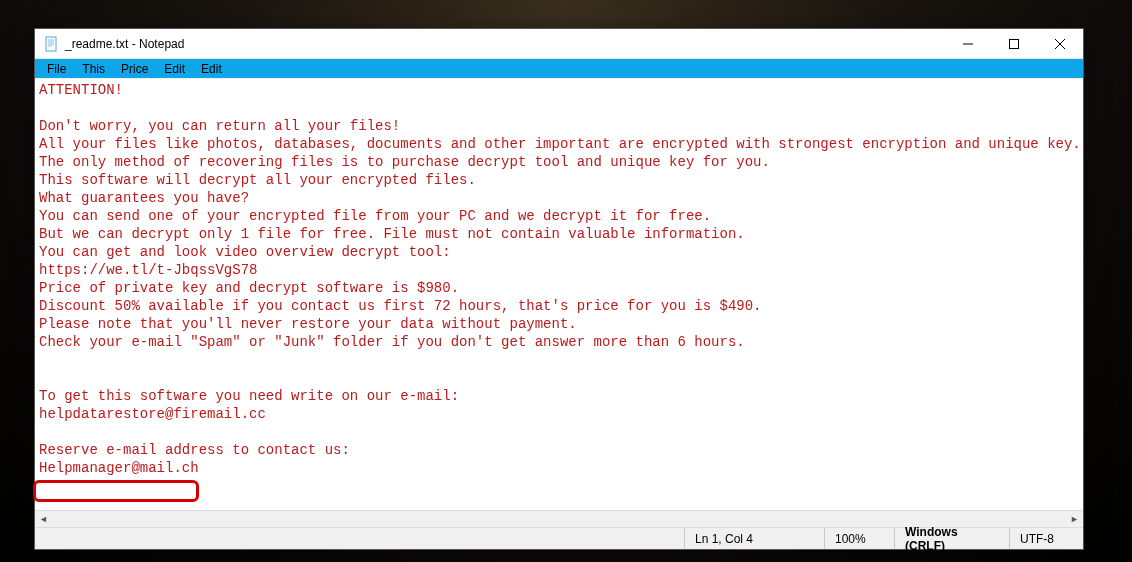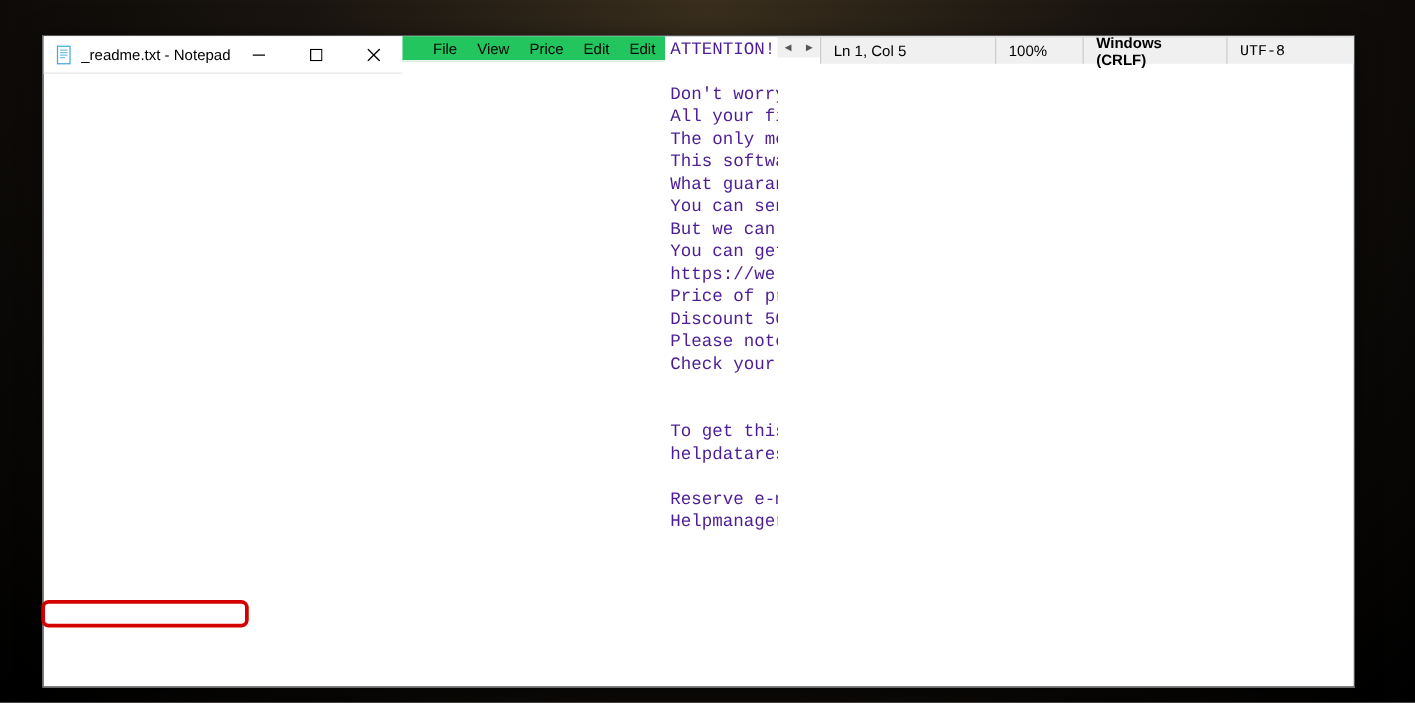--- a/index.html
+++ b/index.html
@@ -20,21 +20,21 @@
     .notepad-window {
       position: absolute;
       left: 34px;
       top: 28px;
       width: 1050px;
       height: 522px;
       background: #fff;
       border: 1px solid #555;
       box-shadow: 0 4px 20px rgba(0,0,0,0.5);
       display: flex;
-      flex-direction: row;
+      flex-direction: column;
     }
     .titlebar {
       height: 30px;
       background: #fff;
       display: flex;
       align-items: center;
       padding-left: 8px;
       border-bottom: 1px solid #e8e8e8;
     }
     .titlebar-icon {
@@ -58,40 +58,40 @@
       width: 46px;
       height: 30px;
       display: flex;
       align-items: center;
       justify-content: center;
       color: #000;
       font-family: "Segoe UI", sans-serif;
     }
     .menubar {
       height: 20px;
-      background: #22c55e;
-      display: flex;
-      align-items: center;
-      padding-left: 16px;
+      background: #0ea5e9;
+      display: flex;
+      align-items: center;
+      padding-left: 4px;
       font-size: 12px;
       border-bottom: 1px solid #f0f0f0;
     }
     .menu-item {
       padding: 2px 8px;
       cursor: default;
     }
     .text-area {
       flex: 1;
       font-family: Consolas, "Courier New", monospace;
       font-size: 14px;
       line-height: 18px;
       padding: 2px 4px;
       white-space: pre;
       overflow: auto;
-      color: #4c1d95;
+      color: #b91c1c;
       position: relative;
       outline: none;
       border: none;
     }
     .highlight-box {
       position: absolute;
       border: 3px solid #d40000;
       border-radius: 6px;
       pointer-events: none;
       left: 33px;
@@ -127,21 +127,21 @@
     .status-cell {
       border-left: 1px solid #ccc;
       padding: 2px 10px;
       display: flex;
       align-items: center;
     }
     .status-spacer { flex: 1; }
     .status-pos { width: 140px; }
     .status-zoom { width: 70px; }
     .status-eol { width: 115px; font-weight: bold; }
-    .status-enc { width: 102px; font-family: Liberation Mono, monospace; }
+    .status-enc { width: 74px; }
   </style>
 </head>
 <body>
 
 <div class="desktop-bg"></div>
 
 <div class="notepad-window">
 
   <div class="titlebar">
     <span class="titlebar-icon">
@@ -169,21 +169,21 @@
         <svg width="10" height="10">
             <line x1="0" y1="0" x2="10" y2="10" stroke="#000" stroke-width="1"></line>
             <line x1="10" y1="0" x2="0" y2="10" stroke="#000" stroke-width="1"></line>
           </svg>
       </div>
     </div>
   </div>
 
   <div class="menubar">
     <div class="menu-item">File</div>
-    <div class="menu-item">View</div>
+    <div class="menu-item">This</div>
     <div class="menu-item">Price</div>
     <div class="menu-item">Edit</div>
     <div class="menu-item">Edit</div>
   </div>
 
   <div class="text-area">ATTENTION!
 
 Don't worry, you can return all your files!
 All your files like photos, databases, documents and other important are encrypted with strongest encryption and unique key.
 The only method of recovering files is to purchase decrypt tool and unique key for you.
@@ -206,21 +206,21 @@
 Helpmanager@mail.ch</div>
 
   <div class="scrollbar-h">
     <div class="scroll-arrow">◄</div>
     <div class="scroll-track"></div>
     <div class="scroll-arrow">►</div>
   </div>
 
   <div class="statusbar">
     <div class="status-spacer"></div>
-    <div class="status-cell status-pos">Ln 1, Col 5</div>
+    <div class="status-cell status-pos">Ln 1, Col 4</div>
     <div class="status-cell status-zoom">100%</div>
     <div class="status-cell status-eol">Windows (CRLF)</div>
     <div class="status-cell status-enc">UTF-8</div>
   </div>
 
 </div>
 
 <div class="highlight-box"></div>
 
 </body></html>

